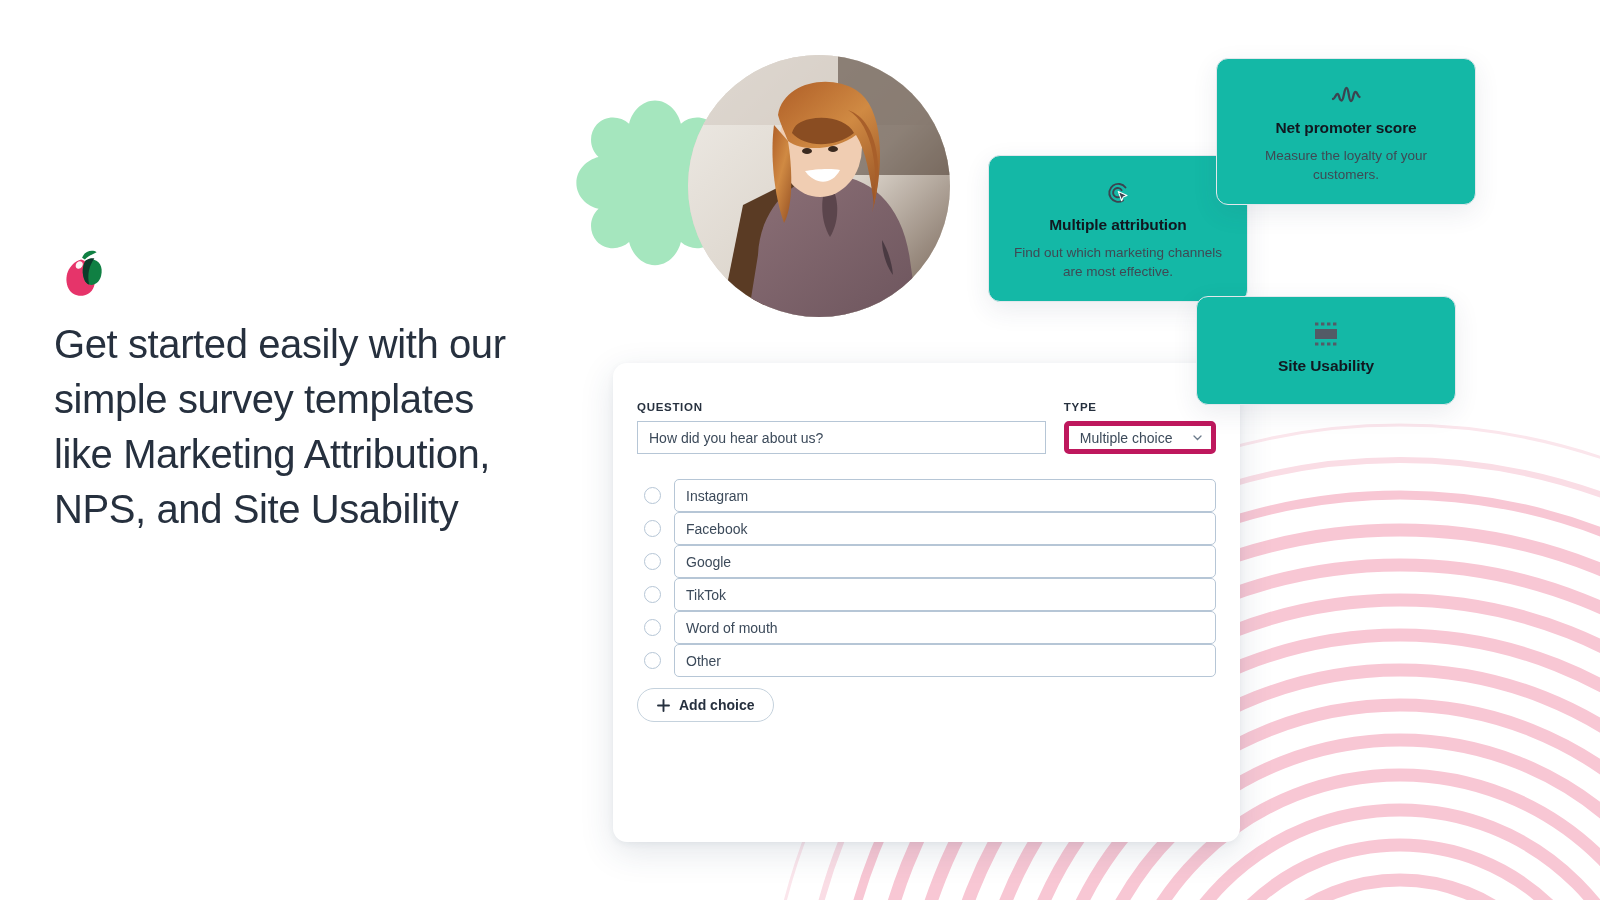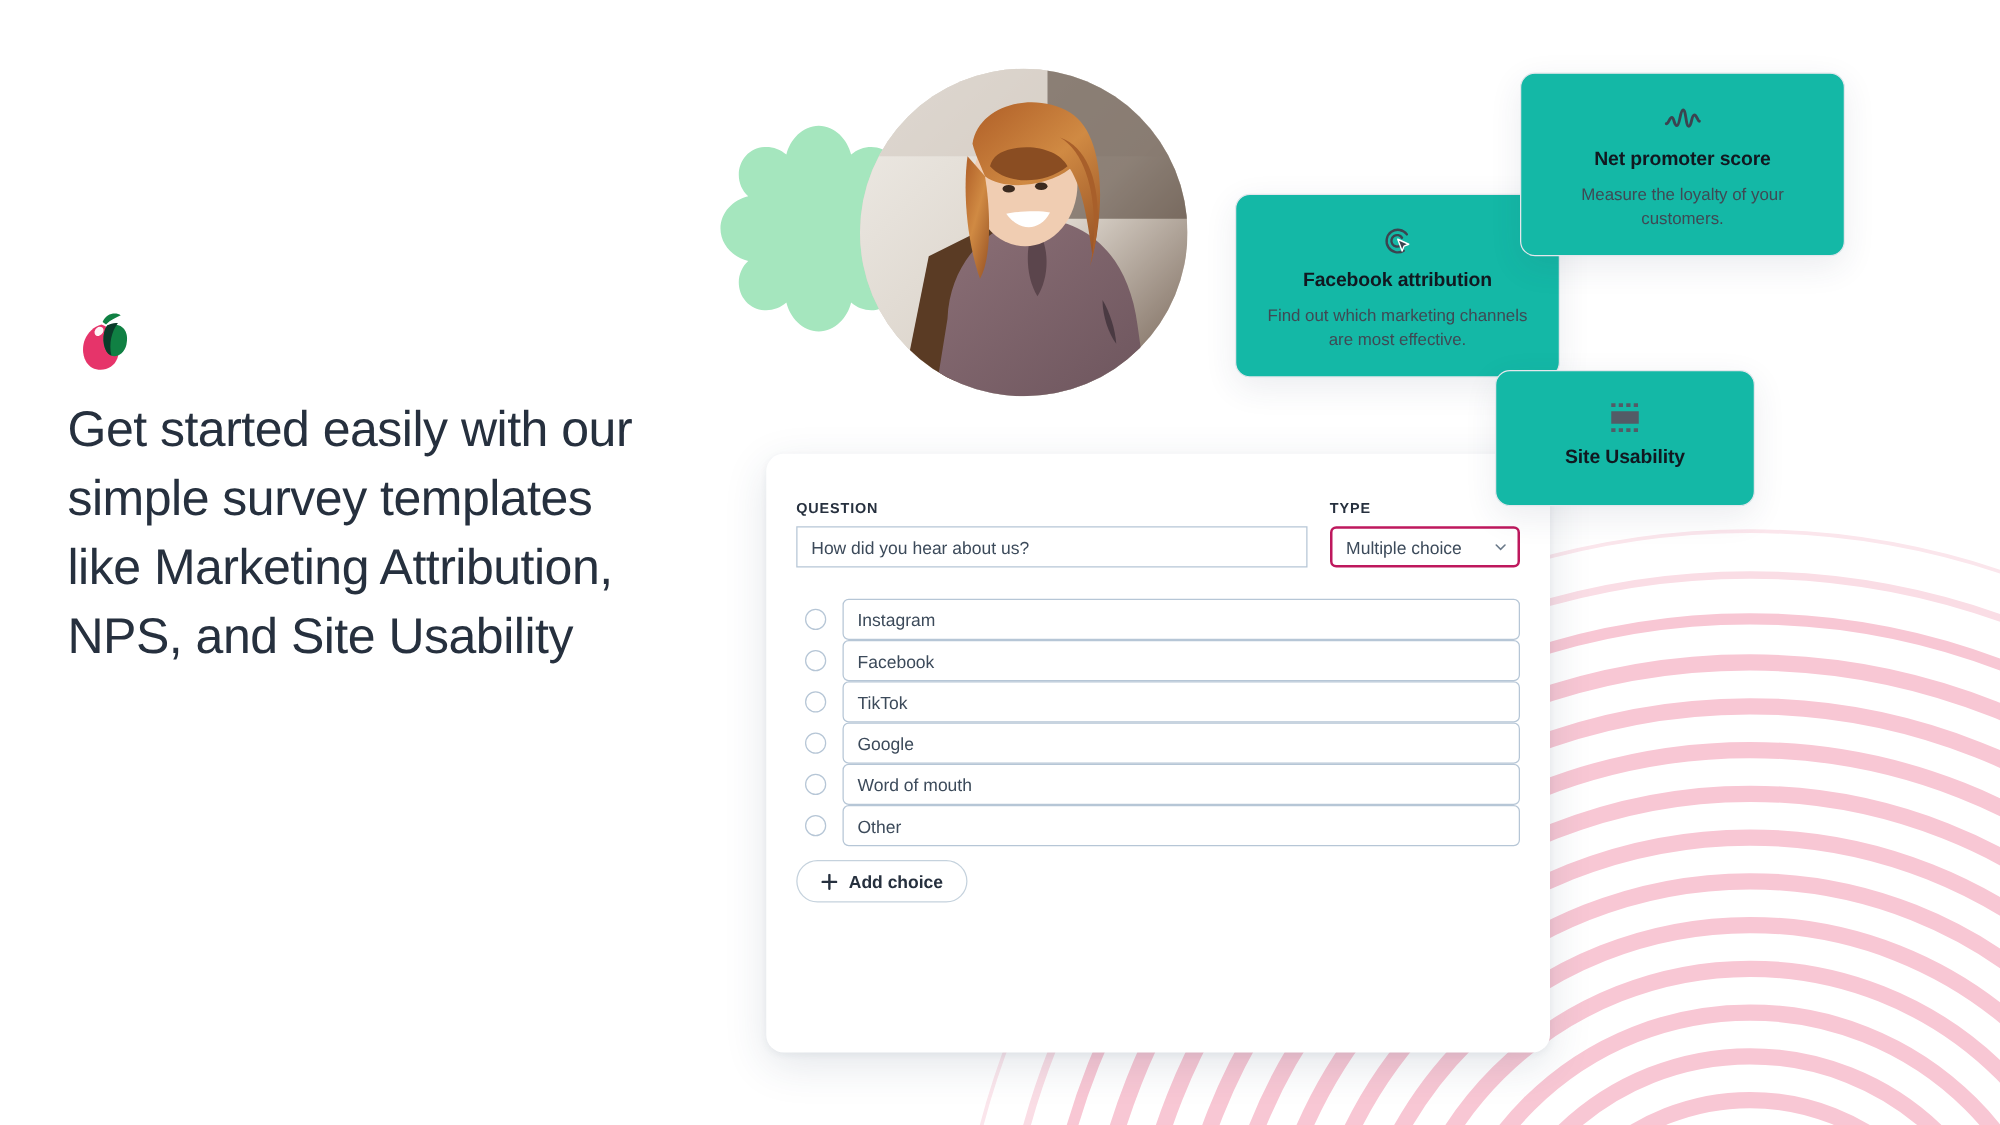--- a/index.html
+++ b/index.html
@@ -91,21 +91,21 @@
     background:#fff;
     font-family:"Liberation Sans", sans-serif;
     font-size:14px;
     color:#3c4a5a;
     padding:0 11px;
     outline:none;
   }
   .select-input {
     width:100%;
     height:33px;
-    border:2px solid #be185d;
+    border:5px solid #be185d;
     border-radius:5px;
     background:#fff;
     font-size:14px;
     color:#3c4a5a;
     padding:0 22px 0 11px;
     display:flex;
     align-items:center;
     position:relative;
     white-space:nowrap;
   }
@@ -177,21 +177,21 @@
     margin-bottom:9px;
     letter-spacing:-0.1px;
   }
   .tmpl-desc {
     font-size:13.5px;
     line-height:19px;
     color:#3f4954;
   }
   #card-nps   { left:1216px; top:58px;  width:260px; z-index:7; }
   #card-mktg  { left:988px;  top:155px; width:260px; z-index:6; }
-  #card-usab  { left:1196px; top:296px; width:208px; z-index:8; }
+  #card-usab  { left:1196px; top:296px; width:260px; z-index:8; }
 </style>
 </head>
 <body>
 
 <svg id="rings" viewBox="0 0 900 760" aria-hidden="true">
   <defs>
     <clipPath id="ringclip">
         <rect x="0" y="0" width="900" height="760"></rect>
       </clipPath>
   </defs>
@@ -293,27 +293,27 @@
       </div>
       <div class="choice-row">
         <span class="radio-dot"></span>
         <div class="choice-input">
           <span>Facebook</span>
         </div>
       </div>
       <div class="choice-row">
         <span class="radio-dot"></span>
         <div class="choice-input">
+          <span>Google</span>
+        </div>
+      </div>
+      <div class="choice-row">
+        <span class="radio-dot"></span>
+        <div class="choice-input">
           <span>TikTok</span>
-        </div>
-      </div>
-      <div class="choice-row">
-        <span class="radio-dot"></span>
-        <div class="choice-input">
-          <span>Google</span>
         </div>
       </div>
       <div class="choice-row">
         <span class="radio-dot"></span>
         <div class="choice-input">
           <span>Word of mouth</span>
         </div>
       </div>
       <div class="choice-row">
         <span class="radio-dot"></span>
@@ -344,21 +344,21 @@
 </div>
 
 <div class="tmpl-card" id="card-mktg">
   <div class="tmpl-icon">
     <svg width="28" height="28" viewBox="0 0 28 28" aria-hidden="true">
       <path d="M21.5 8.5 A9 9 0 1 0 19 21.5" fill="none" stroke="#3b4450" stroke-width="1.9" stroke-linecap="round"></path>
       <path d="M17.6 11.2 A4.6 4.6 0 1 0 16.4 17.4" fill="none" stroke="#3b4450" stroke-width="1.9" stroke-linecap="round"></path>
       <path d="M14.2 12.4 L23 16.4 L19.2 17.9 L17.7 21.8 Z" fill="#3b4450" stroke="#ffffff" stroke-width="1.1" stroke-linejoin="round"></path>
     </svg>
   </div>
-  <div class="tmpl-title">Facebook attribution</div>
+  <div class="tmpl-title">Multiple attribution</div>
   <div class="tmpl-desc">Find out which marketing channels are most effective.</div>
 </div>
 
 <div class="tmpl-card" id="card-usab">
   <div class="tmpl-icon">
     <svg width="28" height="26" viewBox="0 0 28 26" aria-hidden="true">
       <path d="M3 3 H25" fill="none" stroke="#535b66" stroke-width="3" stroke-dasharray="3.4 2.6" stroke-linecap="butt"></path>
       <rect x="3" y="8" width="22" height="10" fill="#535b66"></rect>
       <path d="M3 23 H25" fill="none" stroke="#535b66" stroke-width="3" stroke-dasharray="3.4 2.6" stroke-linecap="butt"></path>
     </svg>

